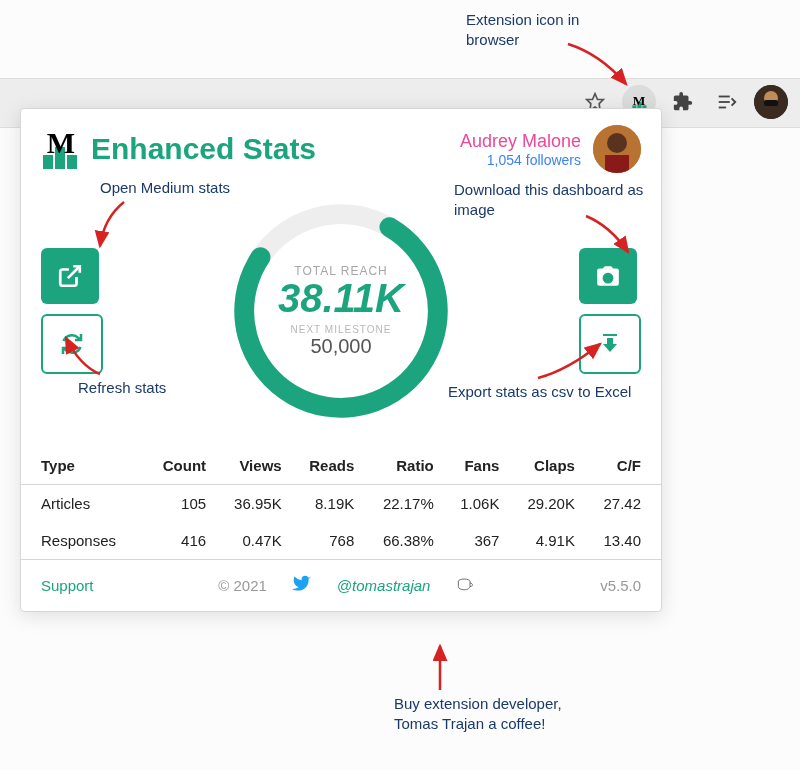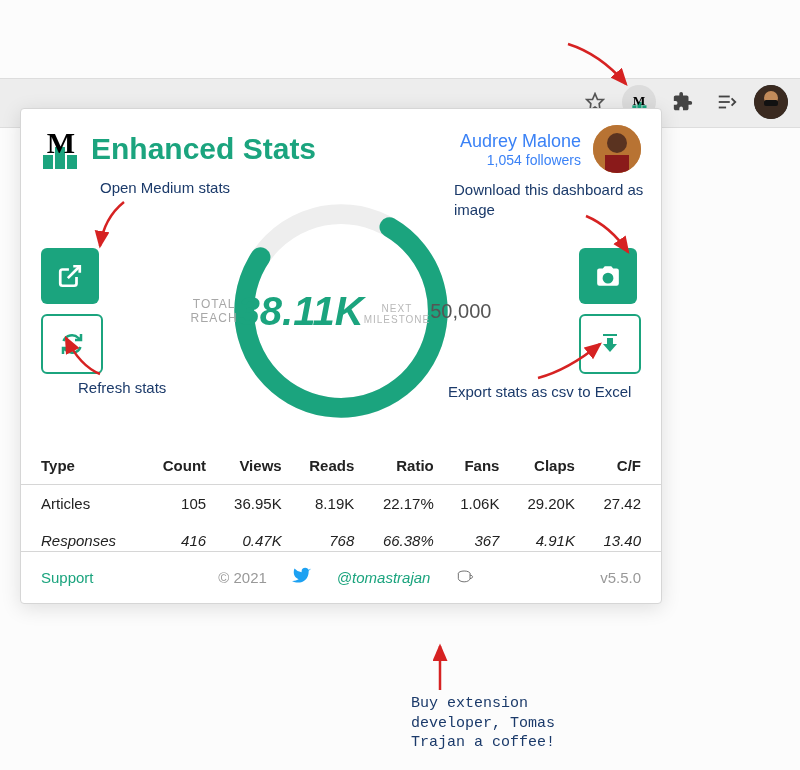--- a/index.html
+++ b/index.html
@@ -20,45 +20,45 @@
   .ticon.sel{background:#dcdcdc;}
   .avatar-sm{width:34px;height:34px;border-radius:50%;overflow:hidden;background:#333;}
 
   
   .popup{position:absolute;top:108px;left:20px;width:640px;background:#fff;border:1px solid var(--border);border-radius:4px;box-shadow:0 4px 20px rgba(0,0,0,.12);padding:0;}
   .popup-head{display:flex;align-items:center;justify-content:space-between;padding:16px 20px 10px 20px;}
   .title{display:flex;align-items:center;gap:10px;font-size:30px;font-weight:600;color:var(--green);}
   .title .m{width:40px;height:40px;}
   .user{display:flex;align-items:center;gap:12px;}
   .user-txt{text-align:right;}
-  .user-name{color:#3b82f6;font-size:18px;}
+  .user-name{color:#ec4899;font-size:18px;}
   .user-followers{color:#3b82f6;font-size:14px;}
   .avatar{width:48px;height:48px;border-radius:50%;overflow:hidden;background:#cc8844;}
 
   .dash{display:flex;align-items:center;justify-content:space-between;padding:18px 20px 8px 20px;}
   .btn-col{display:flex;flex-direction:column;gap:10px;}
   .btn{width:58px;height:56px;border-radius:6px;display:flex;align-items:center;justify-content:center;cursor:pointer;}
   .btn.filled{background:var(--green);color:#fff;}
   .btn.outline{border:2px solid var(--green);color:var(--green);background:#fff;}
 
   .gauge-wrap{width:220px;text-align:center;}
   .gauge{width:220px;height:220px;position:relative;}
   .gauge svg{width:220px;height:220px;}
-  .gauge-center{position:absolute;inset:0;display:flex;flex-direction:row;align-items:center;justify-content:center;}
+  .gauge-center{position:absolute;inset:0;display:flex;flex-direction:column;align-items:center;justify-content:center;}
   .reach-label{color:#a7a7a7;font-size:12px;letter-spacing:1px;}
   .reach-val{color:var(--green);font-size:40px;font-weight:700;line-height:1;font-style:italic;}
   .next-label{color:#b8b8b8;font-size:10px;letter-spacing:1px;margin-top:6px;}
   .next-val{color:#555;font-size:20px;}
 
   .tbl{width:100%;border-collapse:collapse;margin-top:18px;}
   .tbl th,.tbl td{padding:10px 8px;text-align:right;font-size:15px;}
   .tbl th:first-child,.tbl td:first-child{text-align:left;padding-left:20px;}
   .tbl th:last-child,.tbl td:last-child{padding-right:20px;}
   .tbl thead th{font-weight:700;color:#222;border-bottom:1px solid var(--border);}
-  .tbl tr.last td{border-bottom:1px solid var(--border);padding-bottom:2px;font-style:italic;}
+  .tbl tr.last td{border-bottom:1px solid var(--border);padding-bottom:10px;}
 
   .foot{padding:14px 20px;display:flex;align-items:center;justify-content:space-between;color:#999;font-size:15px;}
   .foot a{color:var(--green);text-decoration:none;}
   .foot-mid{display:flex;align-items:center;gap:25px;}
   .twitter{color:#1da1f2;font-style:italic;}
 
   
   .annot{position:absolute;color:var(--blue);font-size:15px;line-height:1.3;}
   .arrow{position:absolute;pointer-events:none;}
 </style>
@@ -233,25 +233,26 @@
               <ellipse cx="11" cy="9" rx="7" ry="3" fill="#fff" stroke="#555"></ellipse>
               <path d="M4 9v6a7 4 0 0014 0V9" fill="#fff" stroke="#555"></path>
               <path d="M18 11c2 0 3 1 3 2s-1 2-3 2" fill="none" stroke="#555"></path>
             </svg>
       </span>
     </div>
     <span>v5.5.0</span>
   </div>
 </div>
 
+<div class="annot" style="left:466px;top:10px;width:170px;">Extension icon in browser</div>
 <div class="annot" style="left:100px;top:178px;">Open Medium stats</div>
 <div class="annot" style="left:78px;top:378px;">Refresh stats</div>
 <div class="annot" style="left:454px;top:180px;width:190px;">Download this dashboard as image</div>
 <div class="annot" style="left:448px;top:382px;">Export stats as csv to Excel</div>
-<div class="annot" style="left:411px;top:694px;width:180px;font-family:Liberation Mono, monospace;">Buy extension developer, Tomas Trajan a coffee!</div>
+<div class="annot" style="left:394px;top:694px;width:180px;">Buy extension developer, Tomas Trajan a coffee!</div>
 
 <svg class="arrow" style="left:560px;top:36px;" width="80" height="56">
   <defs>
         <marker id="ah" markerWidth="8" markerHeight="8" refX="6" refY="3" orient="auto">
           <path d="M0,0 L7,3 L0,6 Z" fill="#d62222"></path>
         </marker>
       </defs>
   <path d="M8 8 Q 40 18 66 48" stroke="#d62222" stroke-width="2.5" fill="none" marker-end="url(#ah)"></path>
 </svg>
 <svg class="arrow" style="left:94px;top:196px;" width="40" height="60">

